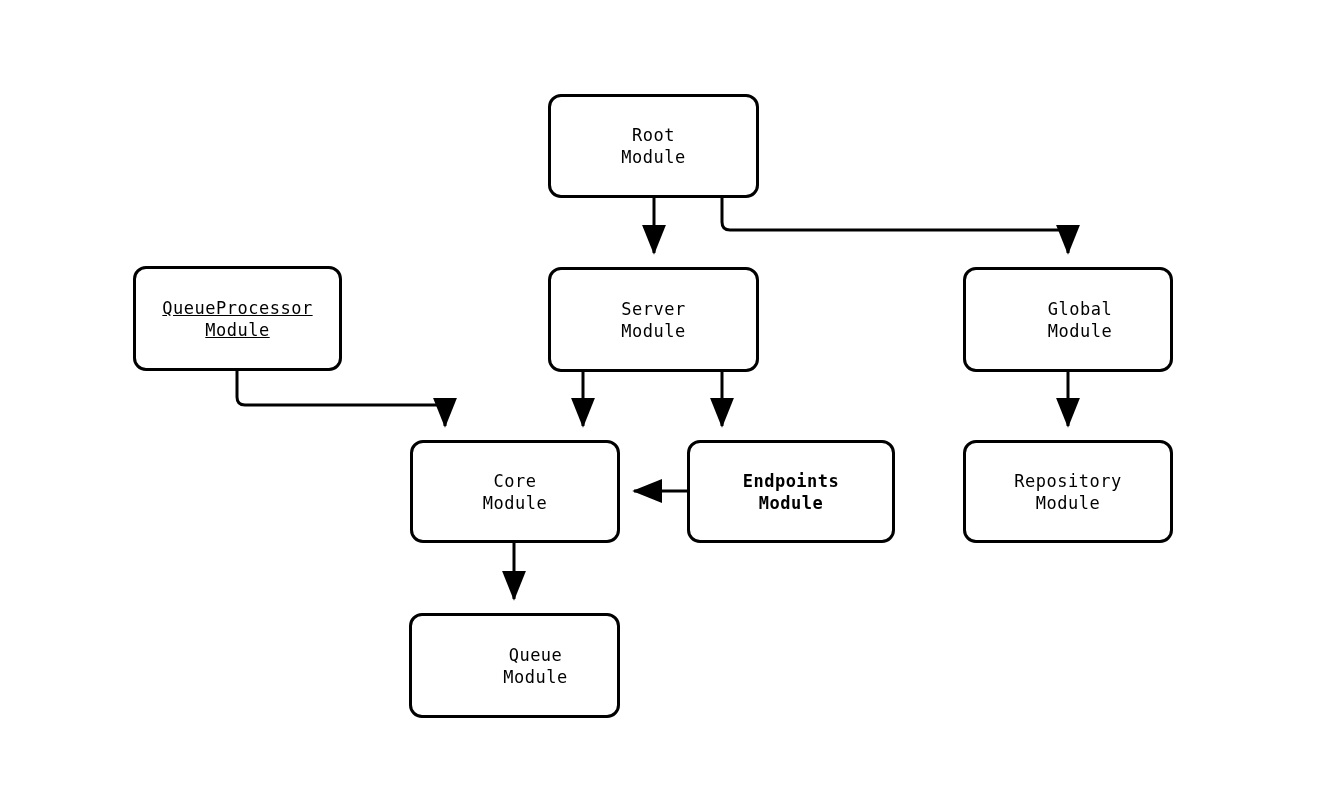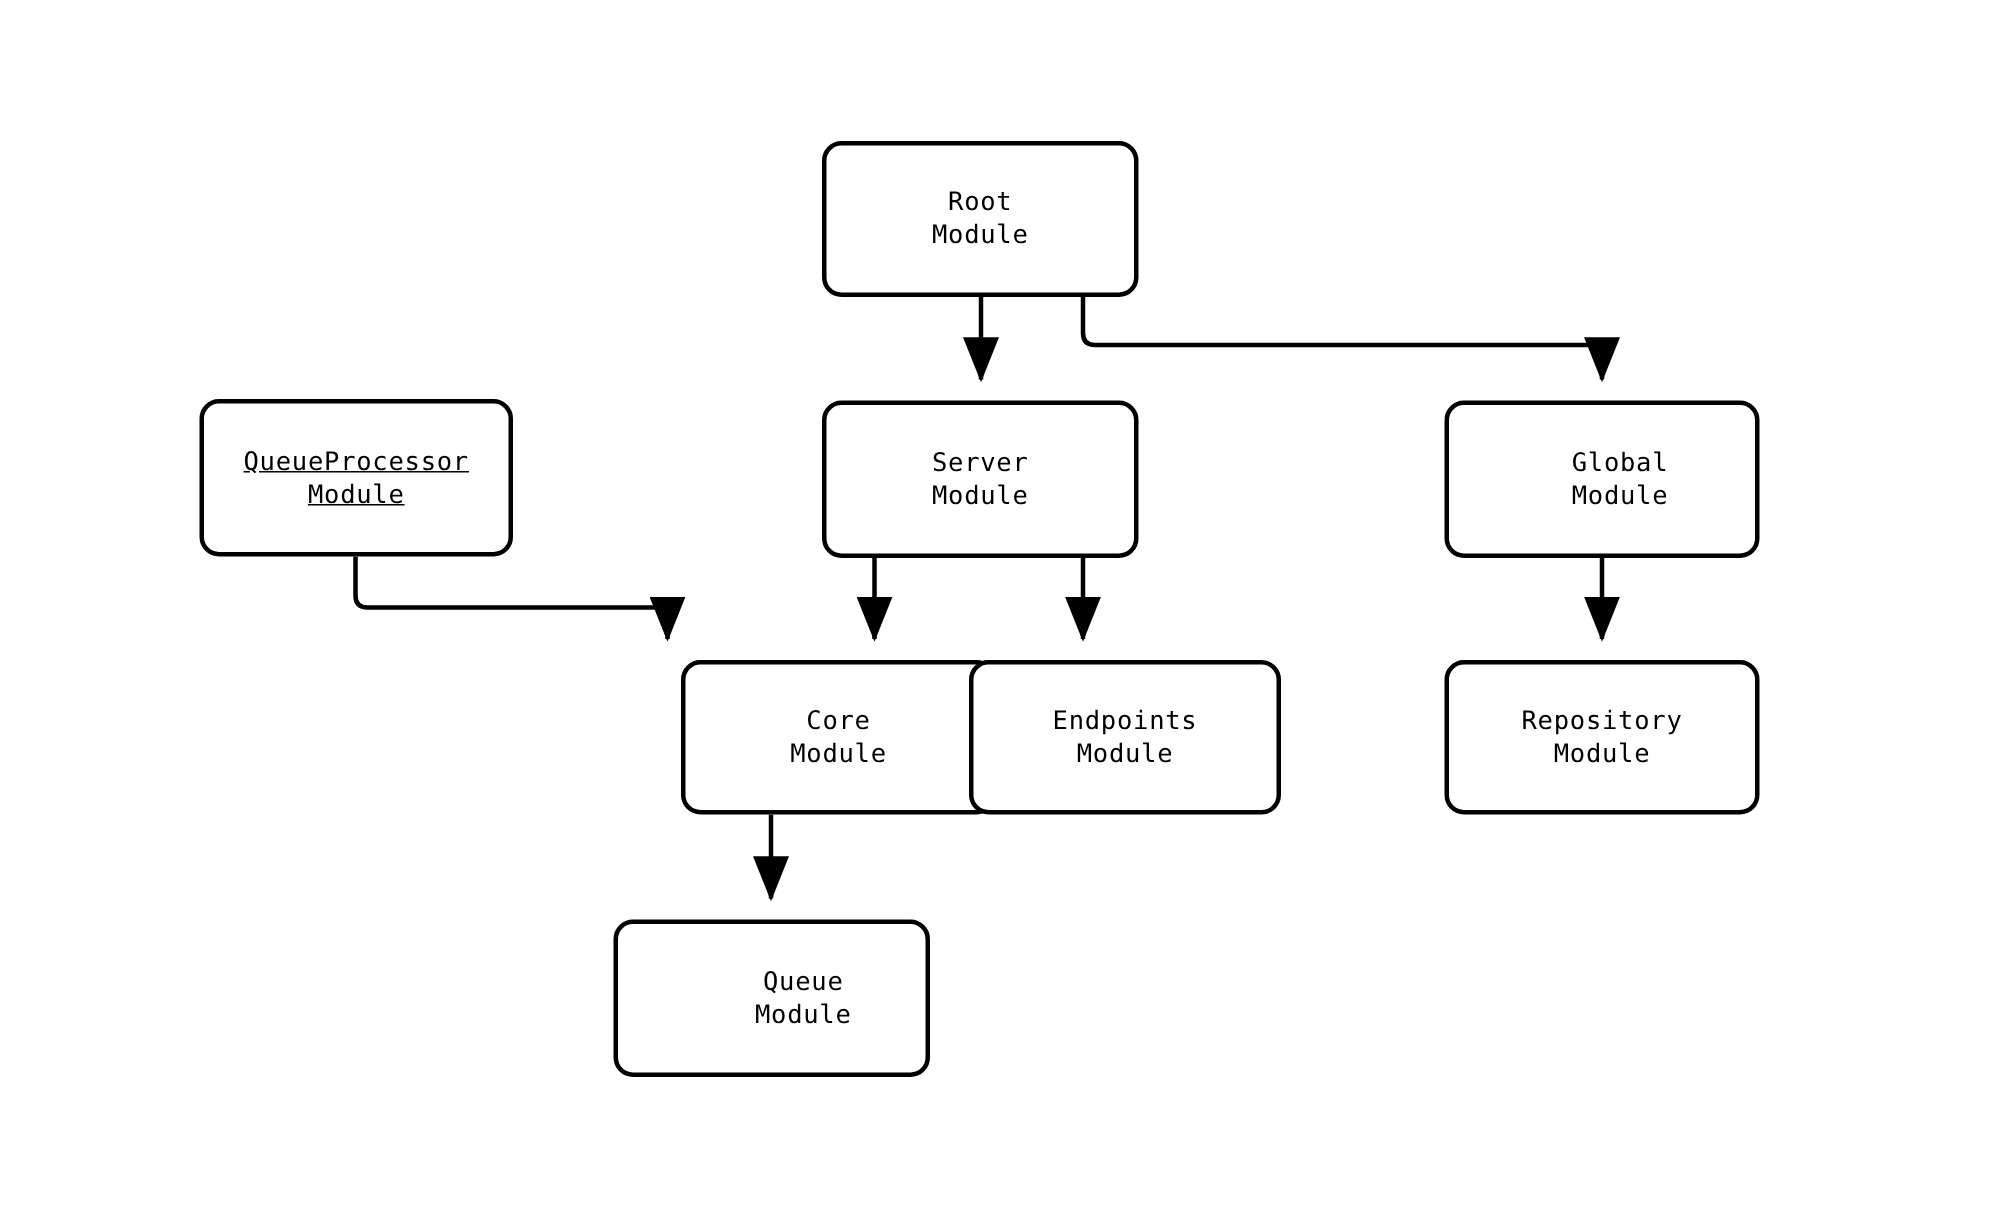--- a/index.html
+++ b/index.html
@@ -82,25 +82,25 @@
         <div class="node-line">Module</div>
       </div>
       <div class="node" style="left: 548px; top: 267px; width: 211px; height: 105px;">
         <div class="node-line">Server</div>
         <div class="node-line">Module</div>
       </div>
       <div class="node" style="left: 963px; top: 267px; width: 210px; height: 105px; padding-left: 24px;">
         <div class="node-line">Global</div>
         <div class="node-line">Module</div>
       </div>
-      <div class="node" style="left: 410px; top: 440px; width: 210px; height: 103px; margin-left: 44px;">
+      <div class="node" style="left: 410px; top: 440px; width: 210px; height: 103px;">
         <div class="node-line">Core</div>
         <div class="node-line">Module</div>
       </div>
-      <div class="node" style="left: 646px; top: 440px; width: 208px; height: 103px;">
+      <div class="node" style="left: 687px; top: 440px; width: 208px; height: 103px; font-weight: bold;">
         <div class="node-line">Endpoints</div>
         <div class="node-line">Module</div>
       </div>
       <div class="node" style="left: 963px; top: 440px; width: 210px; height: 103px;">
         <div class="node-line">Repository</div>
         <div class="node-line">Module</div>
       </div>
       <div class="node" style="left: 409px; top: 613px; width: 211px; height: 105px; padding-left: 42px;">
         <div class="node-line">Queue</div>
         <div class="node-line">Module</div>

